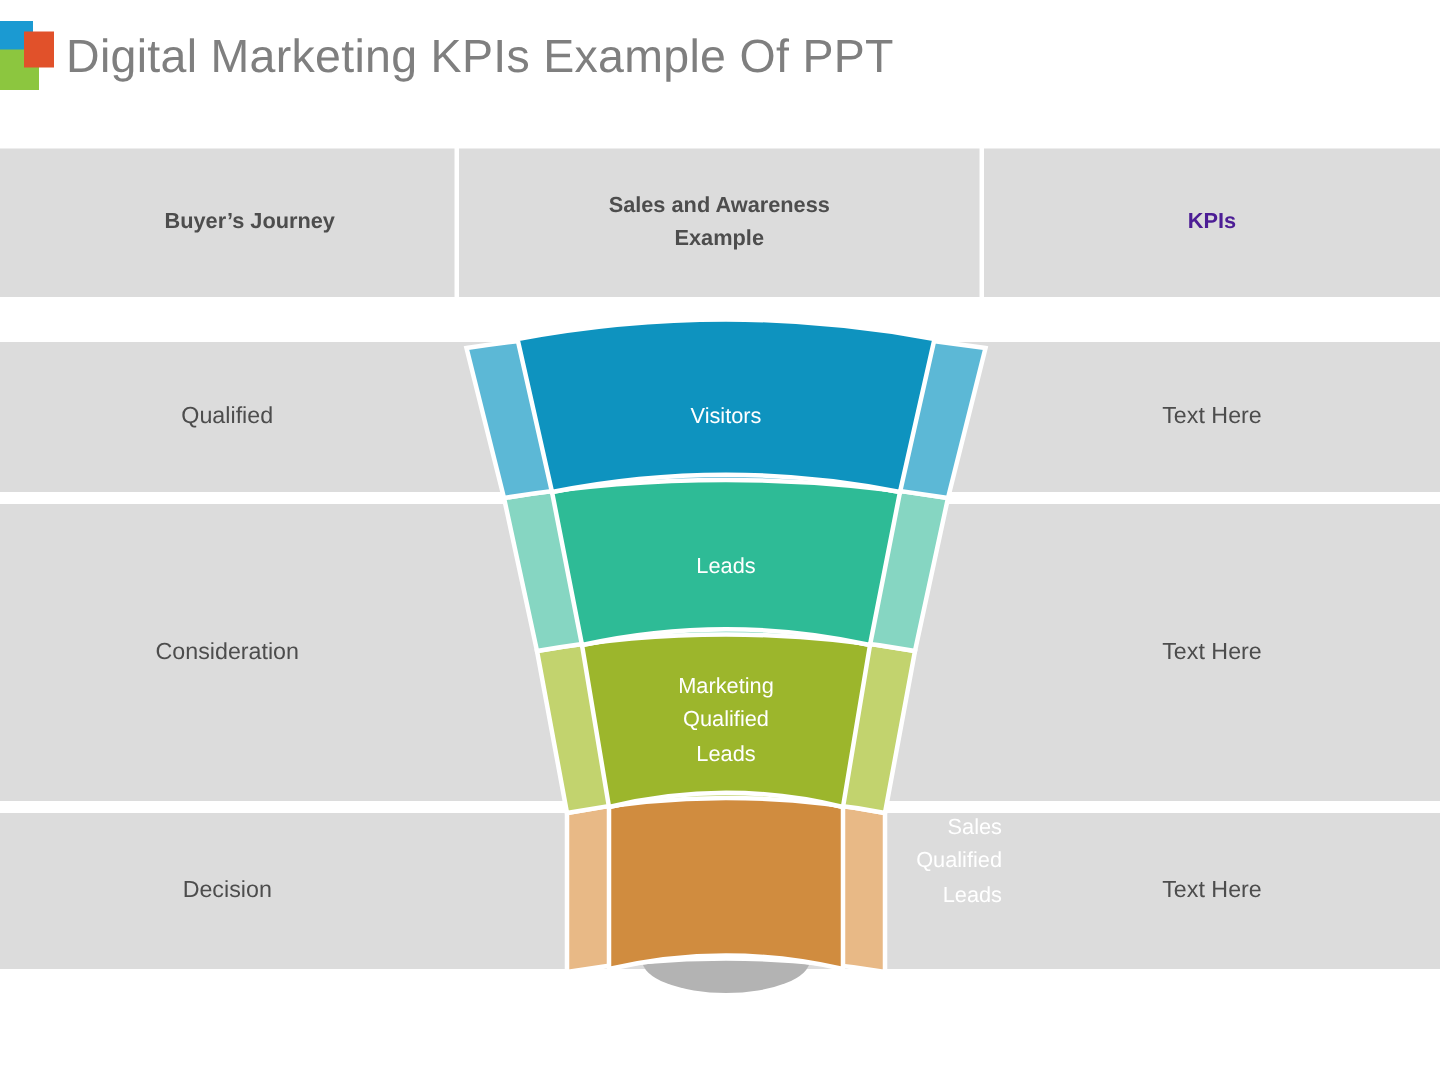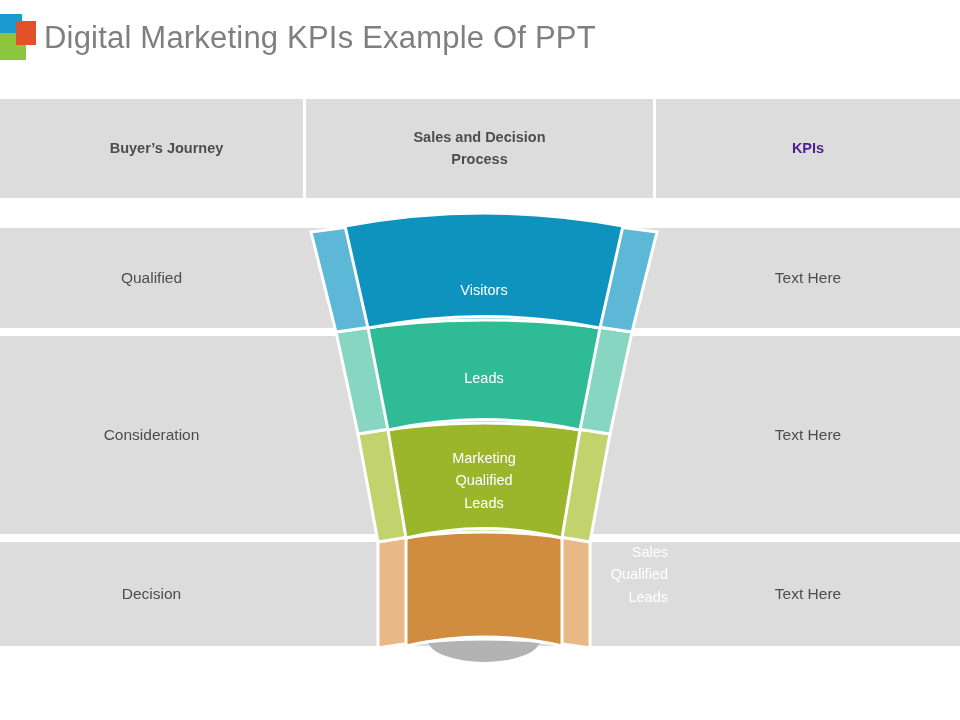--- a/index.html
+++ b/index.html
@@ -97,21 +97,21 @@
 
   .seg-label {
     position:absolute;
     width:100%;
     text-align:center;
     color:#ffffff;
     font-size:14.5px;
     line-height:1.55;
     pointer-events:none;
   }
-  #lbl-visitors { top:67px;text-align:center; }
+  #lbl-visitors { top:55px;text-align:center; }
   #lbl-leads    { top:155px; }
   #lbl-mql      { top:235px; }
   #lbl-sql      { top:329px;text-align:right; }
 </style>
 </head>
 <body>
 
 <div id="slide">
 
   <div id="title-bar">
@@ -120,22 +120,22 @@
       <div class="sq" id="logo-green" style="background: rgb(140, 198, 63);"></div>
       <div class="sq" id="logo-orange" style="background: rgb(225, 81, 42);"></div>
     </div>
     <div id="page-title">Digital Marketing KPIs Example Of PPT</div>
   </div>
 
   <div id="header-band">
     <div class="hdr-cell" id="hdr-journey" style="background: rgb(220, 220, 220); color: rgb(77, 77, 77); padding-left: 40px;">Buyer’s Journey</div>
     <div class="hdr-cell" id="hdr-process" style="background: rgb(220, 220, 220); color: rgb(77, 77, 77);">
       <span>
-        <span>Sales and Decision</span><br>
-        <span>Process</span>
+        <span>Sales and Awareness</span><br>
+        <span>Example</span>
       </span>
     </div>
     <div class="hdr-cell" id="hdr-kpis" style="background: rgb(220, 220, 220); color: #4c1d95;">KPIs</div>
   </div>
 
   <div class="row-band" id="row-1" style="background: rgb(220, 220, 220);">
     <div class="row-label label-left">Qualified</div>
     <div class="row-label label-right">Text Here</div>
   </div>
 

